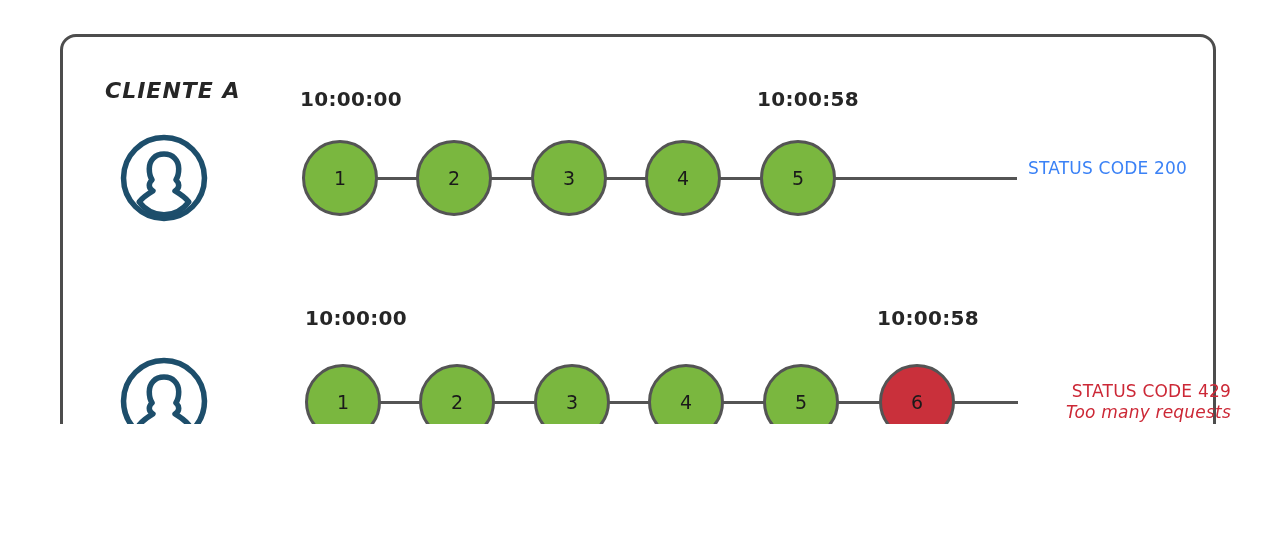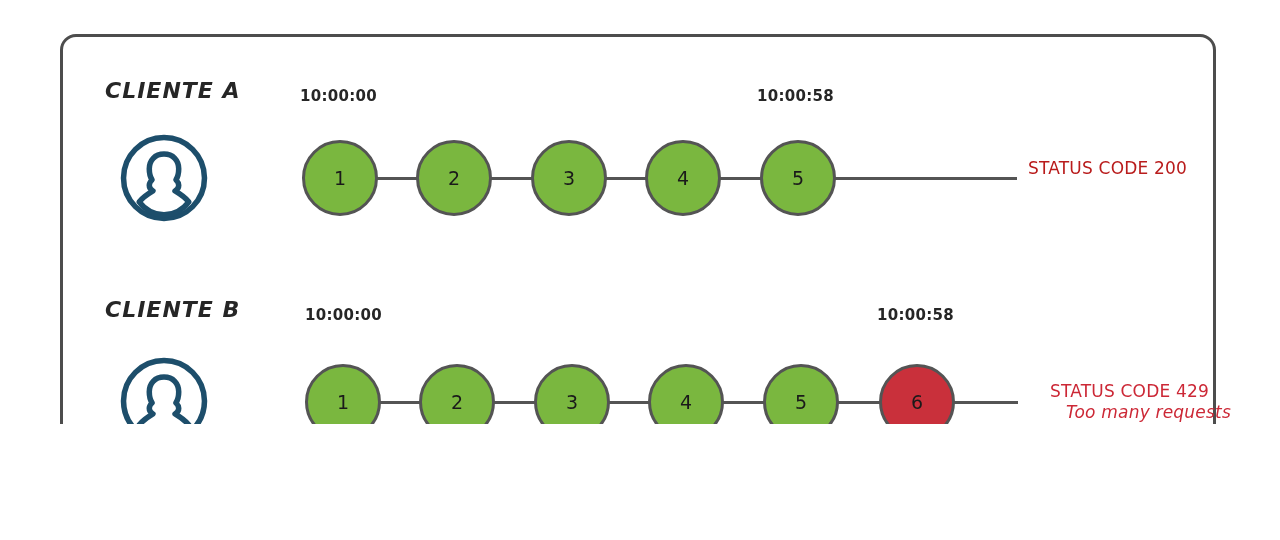--- a/index.html
+++ b/index.html
@@ -33,21 +33,21 @@
     font-size: 22px;
     font-style: italic;
     font-weight: 600;
     letter-spacing: 1px;
     color: #262626;
     white-space: nowrap;
   }
   .timestamp {
     position: absolute;
     font-family: "DejaVu Sans", sans-serif;
-    font-size: 15px;
+    font-size: 20px;
     font-weight: bold;
     color: #262626;
     white-space: nowrap;
     letter-spacing: 0.3px;
   }
   .avatar {
     position: absolute;
     width: 92px;
     height: 92px;
   }
@@ -78,22 +78,22 @@
     position: absolute;
     font-family: "DejaVu Sans", sans-serif;
     font-size: 17px;
     line-height: 1.25;
     text-align: center;
     white-space: nowrap;
     letter-spacing: 0.2px;
   }
   .status .line1 { display: block; font-weight: 500; }
   .status .line2 { display: block; font-weight: 500; }
-  .status.ok     { color: #b91c1c; }
-  .status.error  { color: #cc2836; }
+  .status.ok     { color: #3b82f6; }
+  .status.error  { color: #cc2836; text-align: right; }
   .status.error .line2 { font-style: italic; margin-left: 38px; }
 </style>
 </head>
 <body>
 
 <div id="canvas">
 
   <div class="frame"></div>
 
   <div class="client-label" style="left:105px; top:78px;">CLIENTE A</div>
@@ -140,21 +140,20 @@
     <span>4</span>
   </div>
   <div class="node green" style="left:760px; top:140px;">
     <span>5</span>
   </div>
 
   <div class="status ok" style="left:1028px; top:158px;">
     <span class="line1">STATUS CODE 200</span>
   </div>
 
-  <div class="client-label" style="left:105px; top:297px;">CLIENTE B</div>
 
   <div class="timestamp" style="left:305px; top:306px;">10:00:00</div>
 
   <div class="timestamp" style="left:877px; top:306px;">10:00:58</div>
 
   <div class="avatar" style="left:118px; top:355px;">
     <svg viewBox="0 0 100 100" width="92" height="92" aria-hidden="true">
       <circle cx="50" cy="50" r="44" fill="none" stroke="#1d4e6b" stroke-width="6"></circle>
       <path d="M50 24
                C40 24 34 31 34 40

